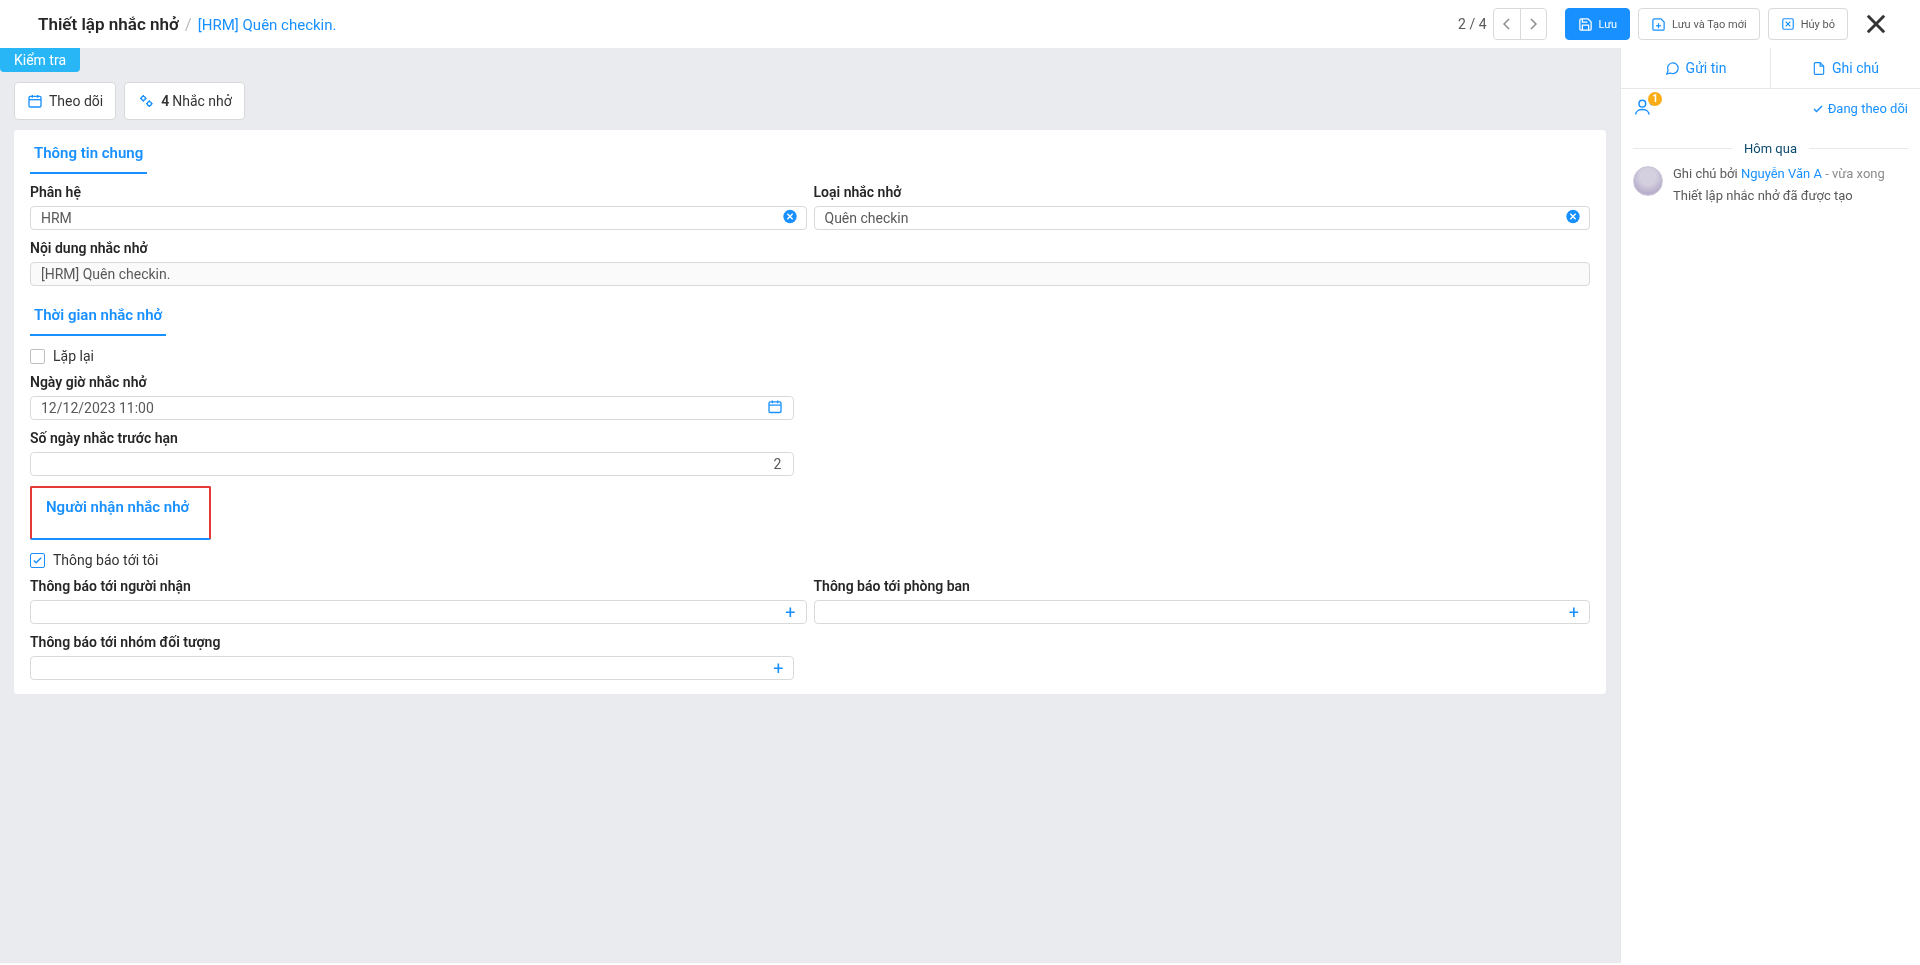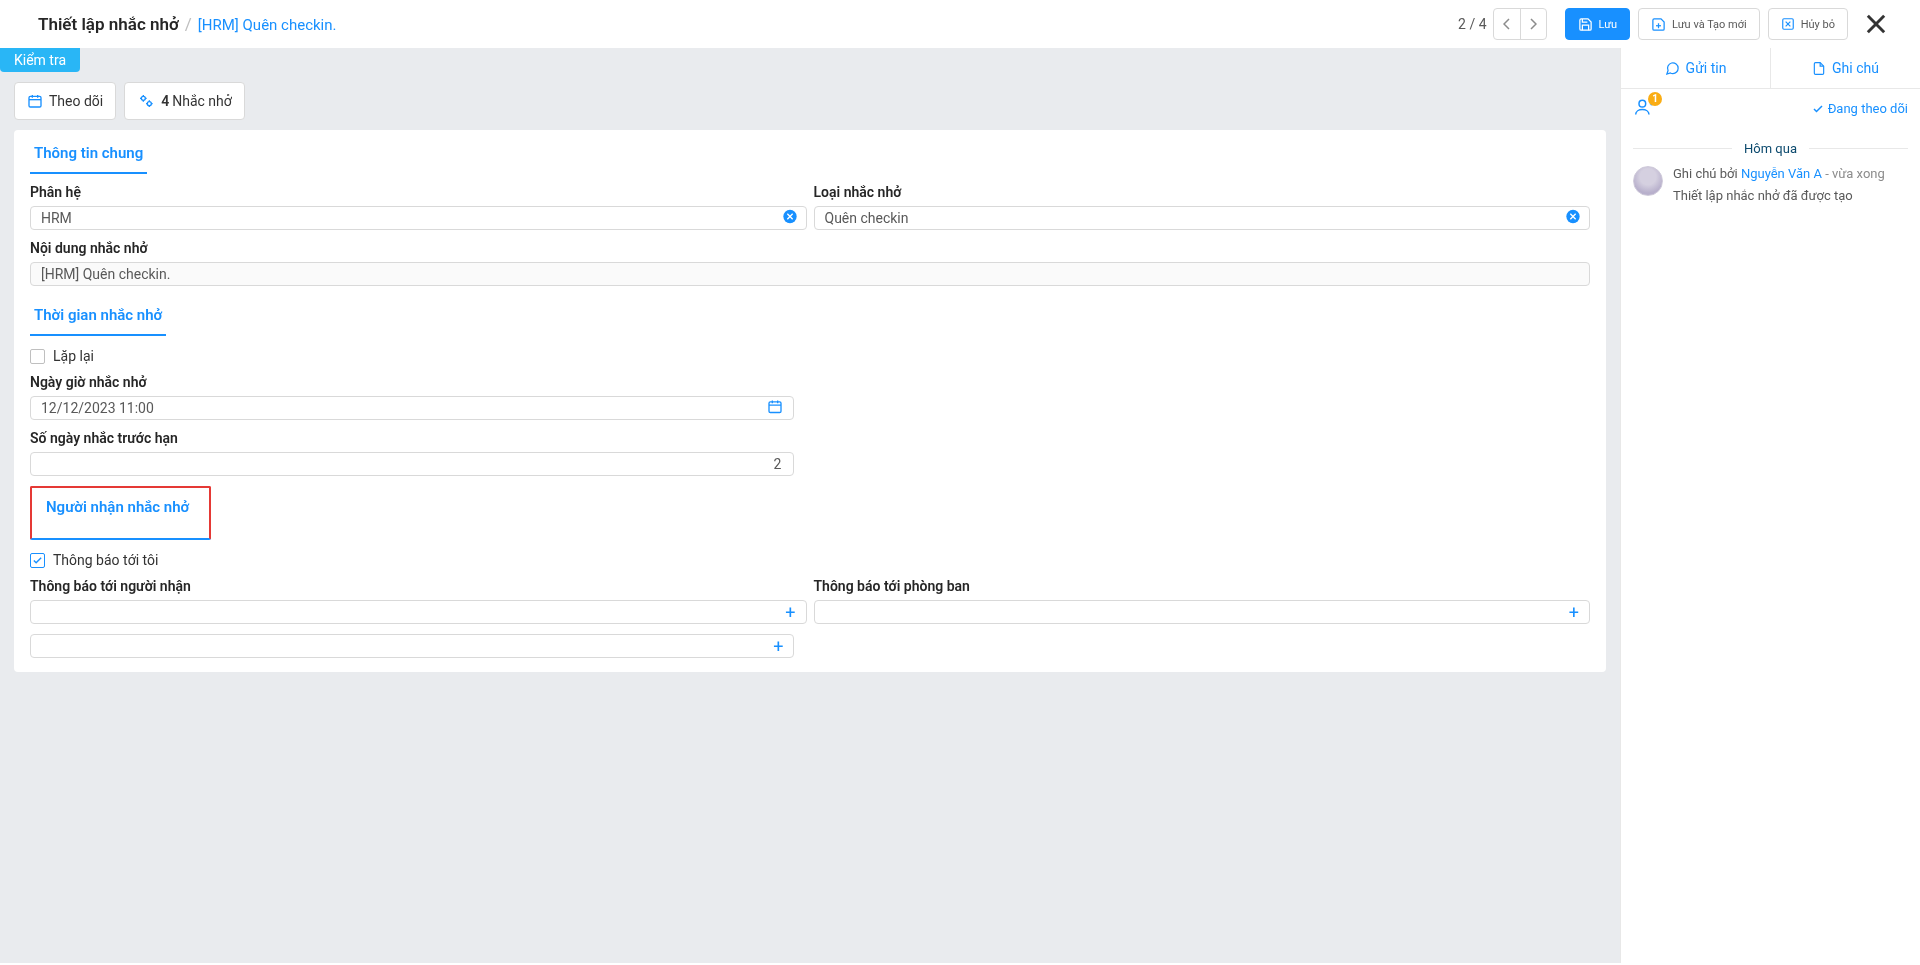--- a/index.html
+++ b/index.html
@@ -266,20 +266,21 @@
         <div class="fld">
           <span class="lab">Thông báo tới phòng ban</span>
           <div class="sel add">
             <span class="pls">+</span>
           </div>
         </div>
       </div>
 
       <div class="row">
         <div class="fld" style="max-width:49%;">
+          <span class="lab">Thông báo tới nhóm đối tượng</span>
           <div class="sel add">
             <span class="pls">+</span>
           </div>
         </div>
       </div>
 
     </div>
   </div>
 
   <div class="side">

